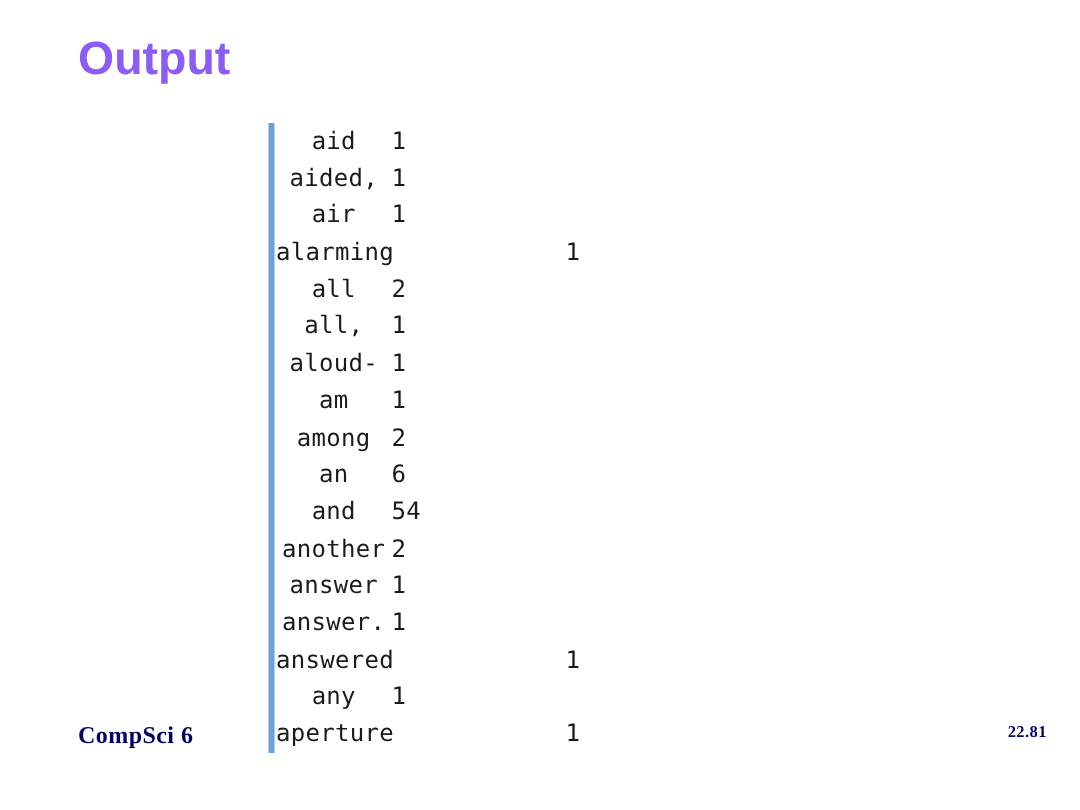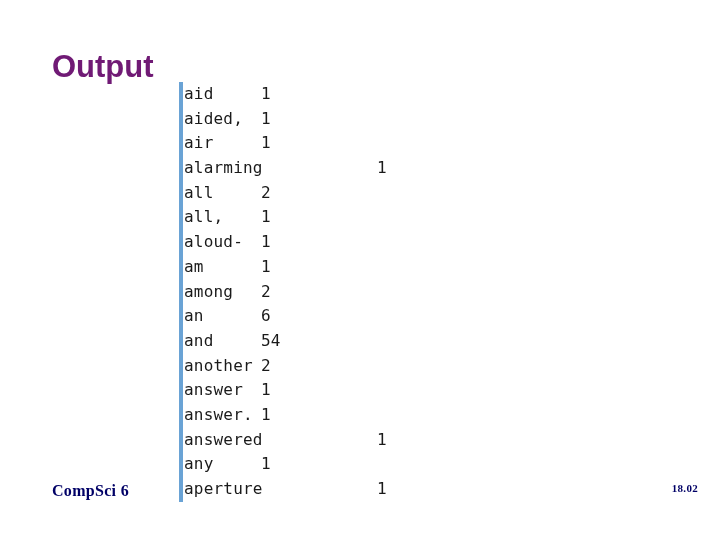--- a/index.html
+++ b/index.html
@@ -64,21 +64,21 @@
   }
   .out-word {
     display: inline-block;
     vertical-align: top;
   }
   .out-count {
     display: inline-block;
     vertical-align: top;
   }
   
-  .tab1 .out-word { width: 77px; }
+  .tab1 .out-word { width: 77px; text-align: center; }
   .tab2 .out-word { width: 193px; }
 
   
   #footer-course {
     position: absolute;
     left: 52px;
     top: 482px;
     font-family: "Liberation Serif", serif;
     font-size: 16px;
     font-weight: bold;
@@ -95,22 +95,22 @@
     font-weight: bold;
     color: #000066;
     letter-spacing: 0.3px;
     white-space: nowrap;
     text-align: right;
   }
 </style>
 </head>
 <body style="background: rgb(255, 255, 255);">
 
-<div id="slide-title" style="color: #701a75; margin-top: 28px;">Output</div>
+<div id="slide-title" style="color: #8b5cf6;">Output</div>
 
 <div id="output-block">
   <div id="output-accent-bar" style="background: rgb(106, 163, 213);"></div>
   <div id="output-lines" style="color: rgb(26, 26, 26);"><div class="out-row tab1"><span class="out-word">aid</span><span class="out-count">1</span></div><div class="out-row tab1"><span class="out-word">aided,</span><span class="out-count">1</span></div><div class="out-row tab1"><span class="out-word">air</span><span class="out-count">1</span></div><div class="out-row tab2"><span class="out-word">alarming</span><span class="out-count">1</span></div><div class="out-row tab1"><span class="out-word">all</span><span class="out-count">2</span></div><div class="out-row tab1"><span class="out-word">all,</span><span class="out-count">1</span></div><div class="out-row tab1"><span class="out-word">aloud-</span><span class="out-count">1</span></div><div class="out-row tab1"><span class="out-word">am</span><span class="out-count">1</span></div><div class="out-row tab1"><span class="out-word">among</span><span class="out-count">2</span></div><div class="out-row tab1"><span class="out-word">an</span><span class="out-count">6</span></div><div class="out-row tab1"><span class="out-word">and</span><span class="out-count">54</span></div><div class="out-row tab1"><span class="out-word">another</span><span class="out-count">2</span></div><div class="out-row tab1"><span class="out-word">answer</span><span class="out-count">1</span></div><div class="out-row tab1"><span class="out-word">answer.</span><span class="out-count">1</span></div><div class="out-row tab2"><span class="out-word">answered</span><span class="out-count">1</span></div><div class="out-row tab1"><span class="out-word">any</span><span class="out-count">1</span></div><div class="out-row tab2"><span class="out-word">aperture</span><span class="out-count">1</span></div></div>
 </div>
 
 <div id="footer-course" style="color: rgb(0, 0, 102);">CompSci 6</div>
 
-<div id="footer-pagenum" style="color: rgb(0, 0, 102);">18.02</div>
+<div id="footer-pagenum" style="color: rgb(0, 0, 102);">22.81</div>
 
 </body></html>

